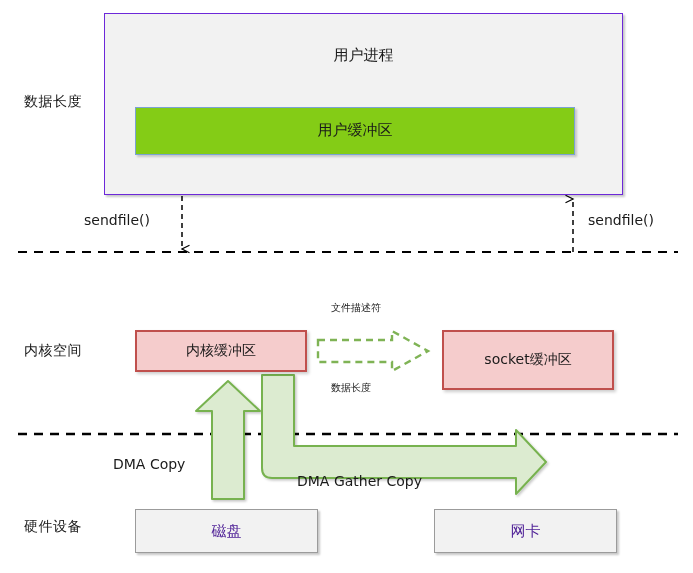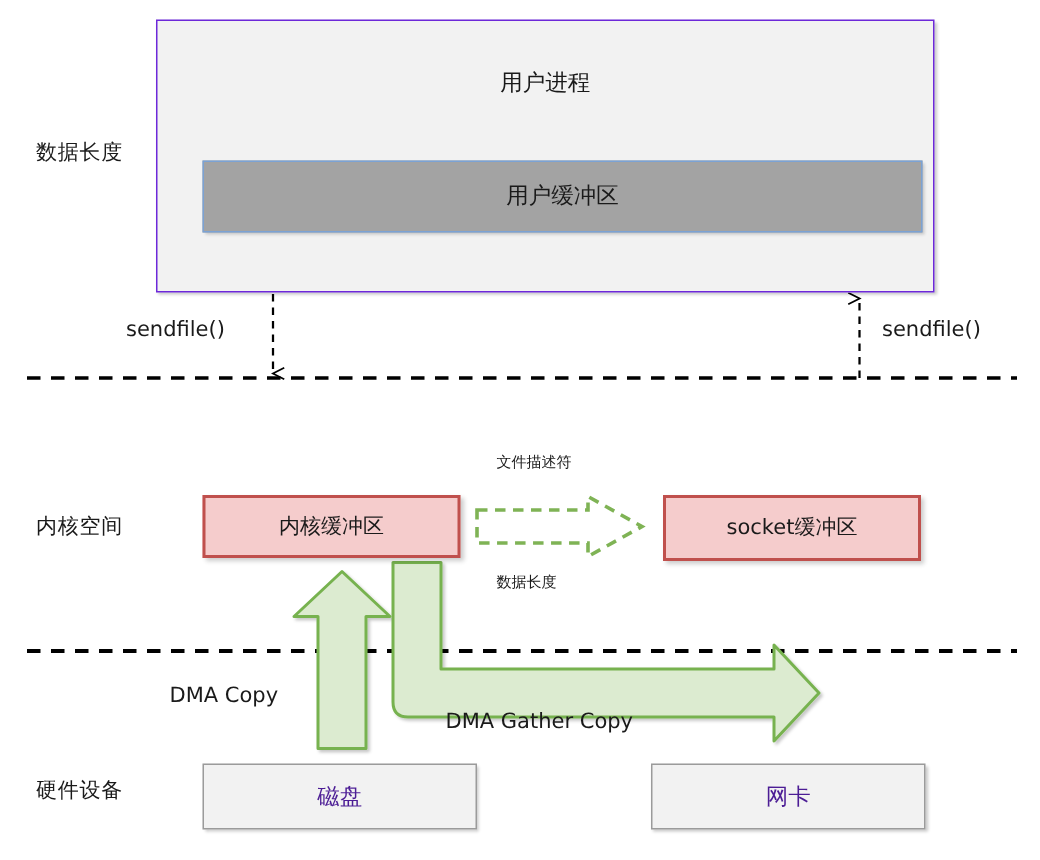--- a/index.html
+++ b/index.html
@@ -57,23 +57,23 @@
     width: 100%;
     text-align: center;
     font-size: 15px;
     color: #1a1a1a;
     font-family: "DejaVu Sans", "Liberation Sans", sans-serif;
   }
   #user-buffer-box {
     position: absolute;
     left: 30px;
     top: 93px;
-    width: 480px;
+    width: 440px;
     height: 48px;
-    background: #a3a3a3;
+    background: #84cc16;
     border: 1px solid #7ba2d4;
     box-shadow: 1.5px 1.5px 2px rgba(0,0,0,0.18);
     box-sizing: border-box;
   }
   #user-buffer-label {
     position: absolute;
     left: 0;
     top: 13px;
     width: 100%;
     text-align: center;
@@ -90,21 +90,21 @@
     box-shadow: 2px 2px 3px rgba(0,0,0,0.2);
     box-sizing: border-box;
     display: flex;
     align-items: center;
     justify-content: center;
     font-size: 14px;
     color: #1a1a1a;
     font-family: "DejaVu Sans", "Liberation Sans", sans-serif;
   }
   #kernel-buffer-box { left: 135px; top: 330px; width: 172px; height: 42px; }
-  #socket-buffer-box { left: 442px; top: 330px; width: 172px; height: 44px; }
+  #socket-buffer-box { left: 442px; top: 330px; width: 172px; height: 60px; }
 
   
   .hwbox {
     position: absolute;
     background: #f2f2f2;
     border: 1px solid #9b9b9b;
     box-shadow: 1.5px 1.5px 2px rgba(0,0,0,0.22);
     box-sizing: border-box;
     display: flex;
     align-items: center;

